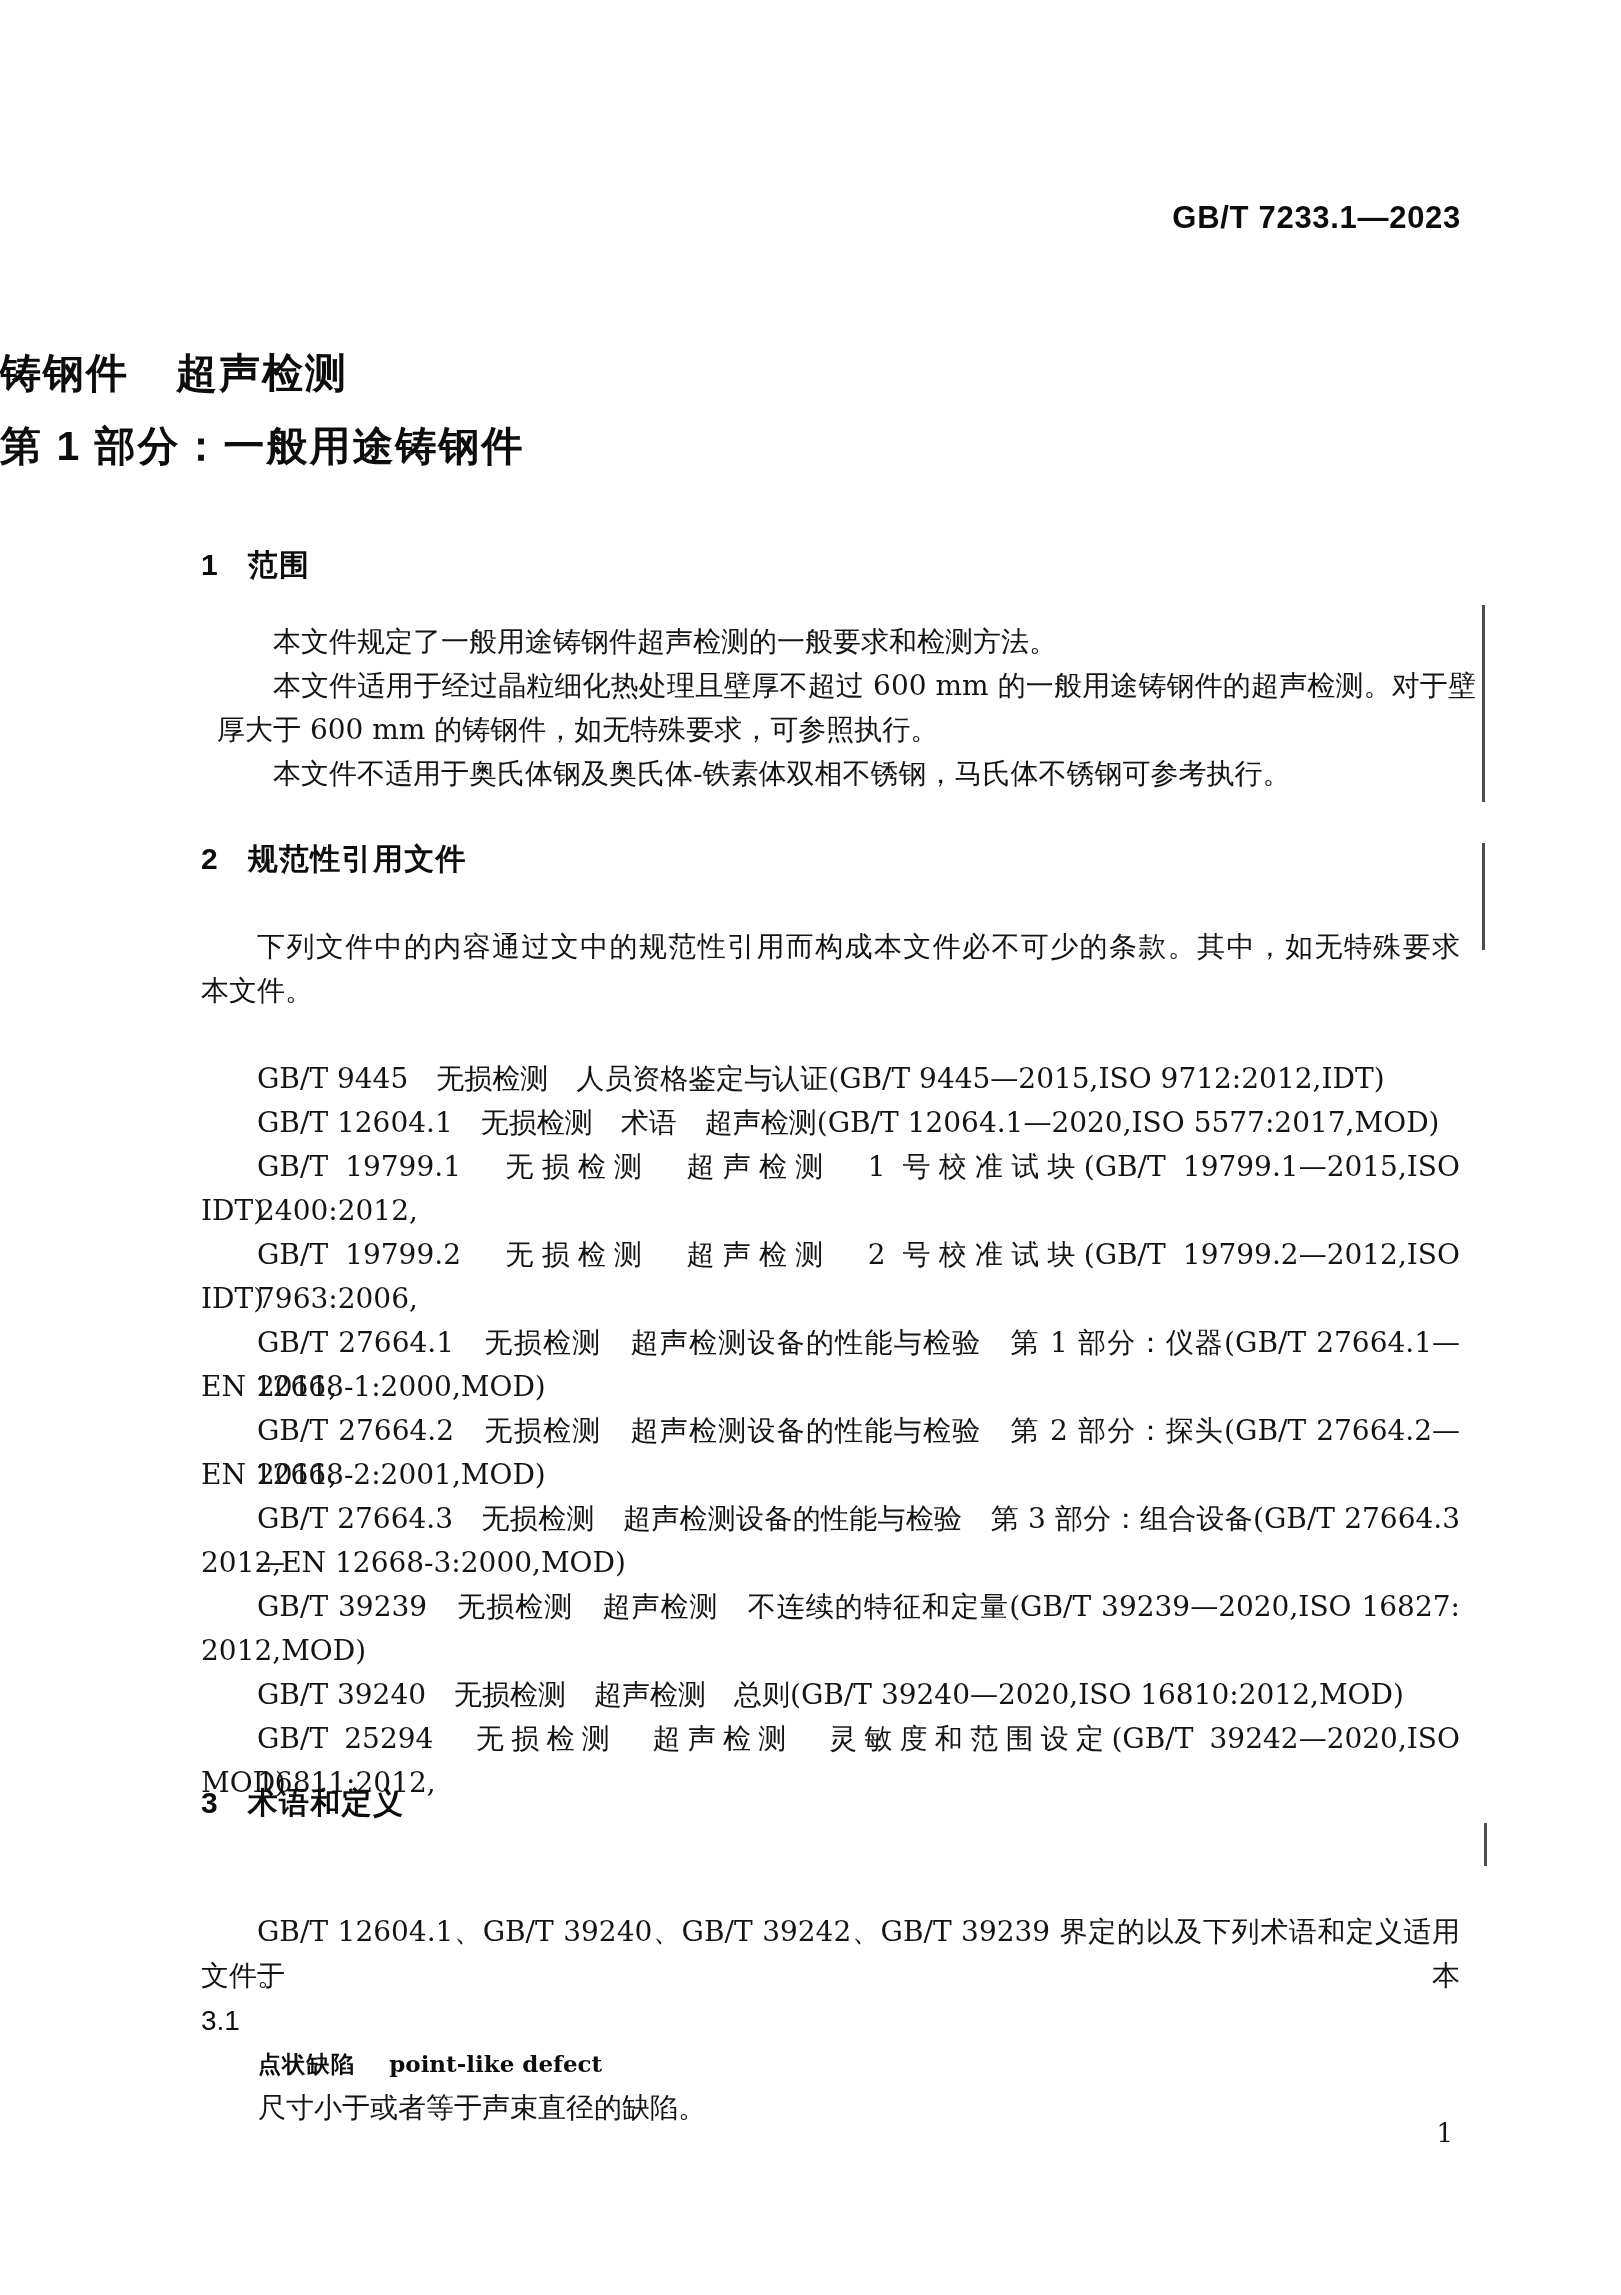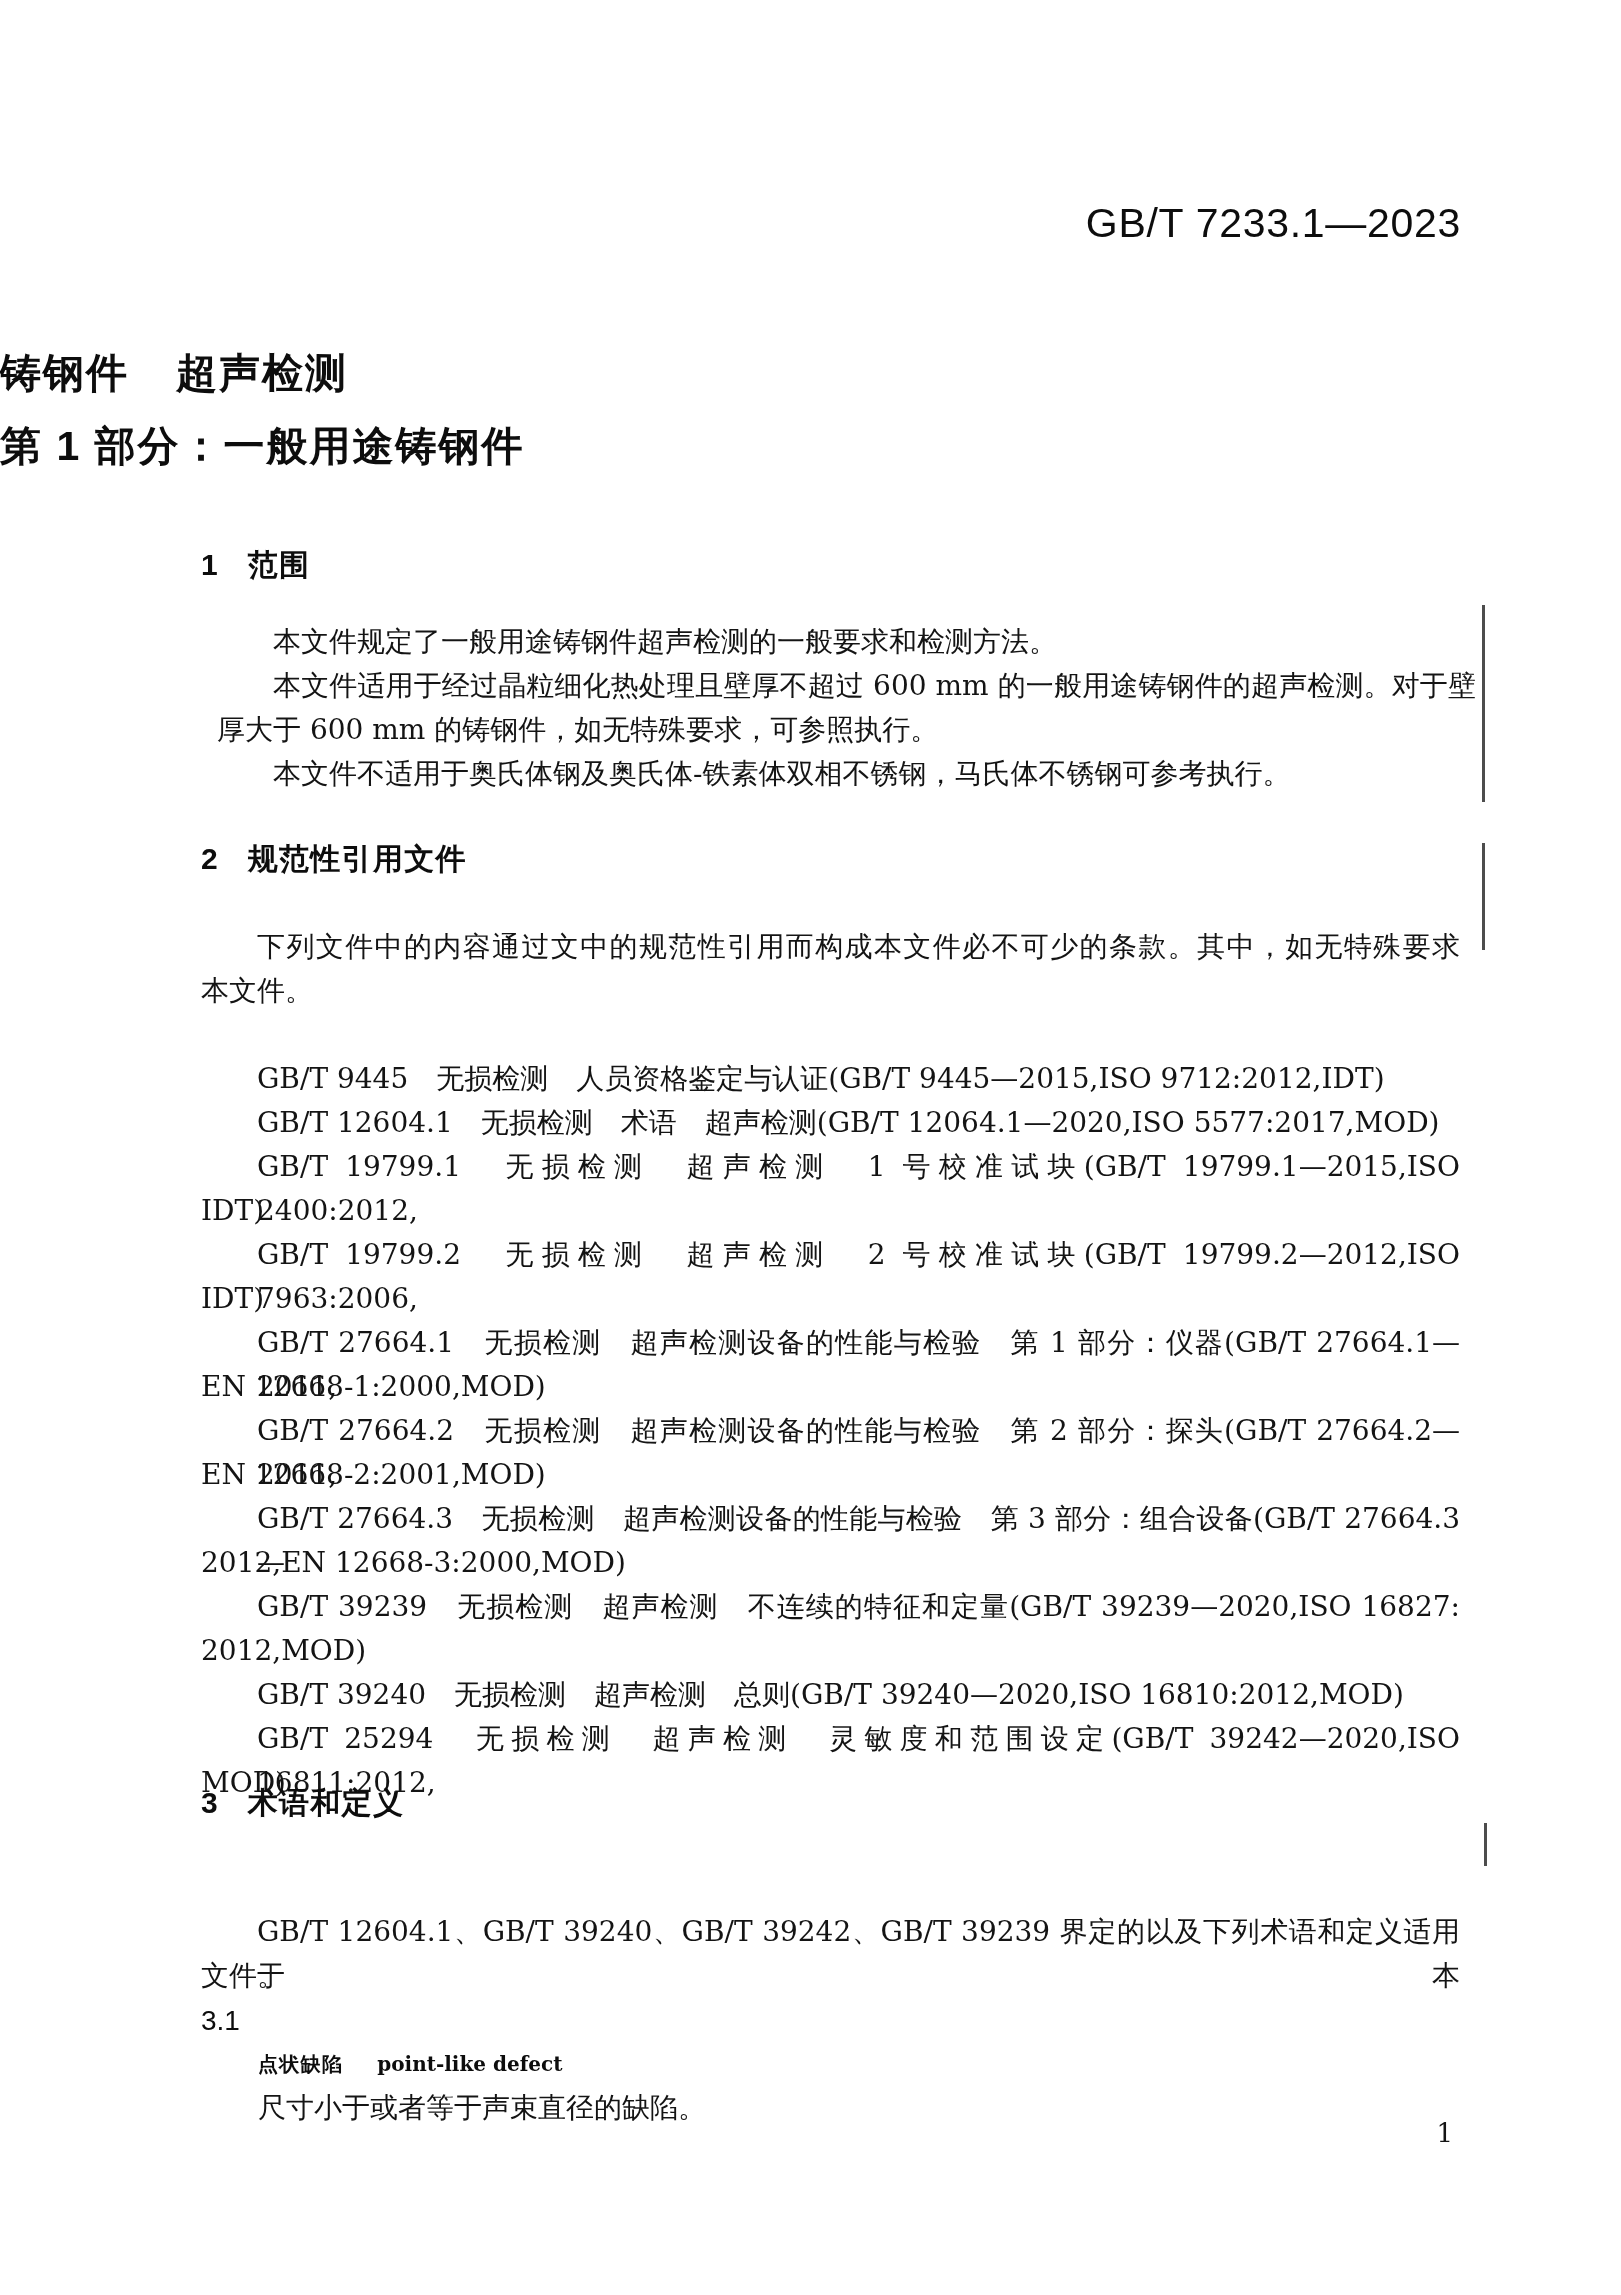--- a/index.html
+++ b/index.html
@@ -7,21 +7,21 @@
     position:relative;
     width:1622px;height:2295px;
     background:#ffffff;
     color:#111;
     font-family:"DejaVu Serif","Liberation Serif",serif;
     overflow:hidden;
   }
   .doc-number{
     position:absolute;top:200px;right:161px;
     font-family:"Liberation Sans",sans-serif;
-    font-weight:normal;font-size:41px;letter-spacing:0.7px;
+    font-weight:bold;font-size:31px;letter-spacing:0.7px;
     color:#0d0d0d;
   }
   .title-block{position:absolute;left:0;top:337px;width:1622px;text-align:left;}
   .title-line1,.title-line2{
     font-family:"Liberation Sans",sans-serif;
     font-weight:bold;font-size:41px;line-height:73px;
     color:#0d0d0d;letter-spacing:2px;
   }
   .tgap{display:inline-block;width:47px;}
   .sec-heading{
@@ -46,21 +46,21 @@
   .b2{top:925px;}
   .b3{top:1057px;}
   .b4{top:1910px;}
   .clause-num{
     position:absolute;left:201px;top:1999px;
     font-family:"Liberation Sans",sans-serif;
     font-weight:normal;font-size:28px;line-height:44px;color:#0d0d0d;
   }
   .term-line{
     position:absolute;left:258px;top:2042px;
-    font-size:20px;line-height:44px;font-weight:bold;color:#0d0d0d;
+    font-size:23px;line-height:44px;font-weight:bold;color:#0d0d0d;
   }
   .term-zh{font-family:"Liberation Sans",sans-serif;letter-spacing:1.3px;}
   .term-en{font-family:"DejaVu Serif","Liberation Serif",serif;margin-left:34px;}
   .def-line{
     position:absolute;left:258px;top:2086px;
     font-size:28px;line-height:44px;color:#141414;
   }
   .change-bar{position:absolute;width:2.6px;background:#4d4d4d;}
   .cb1{left:1482px;top:605px;height:197px;}
   .cb2{left:1482px;top:843px;height:107px;}

